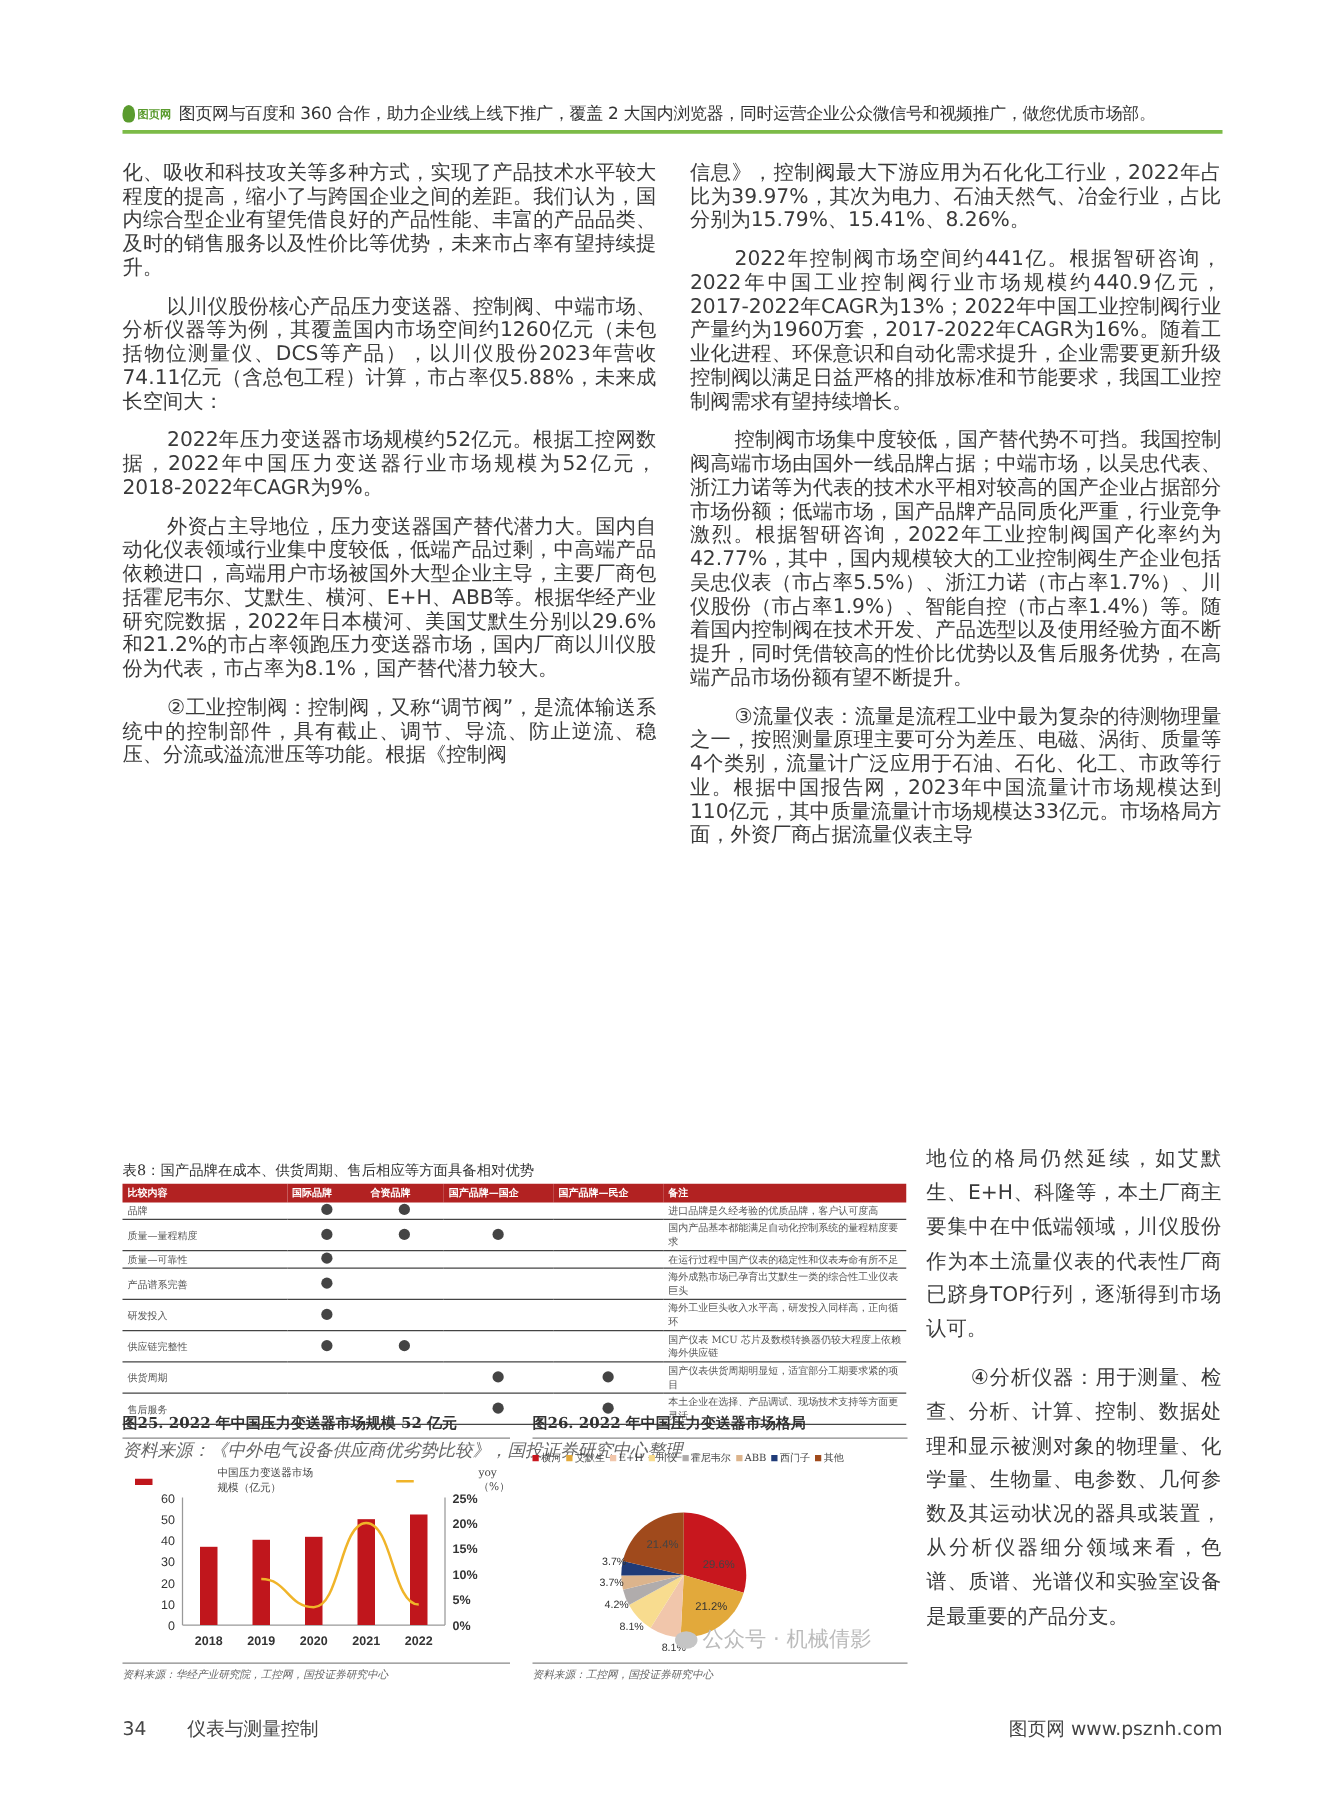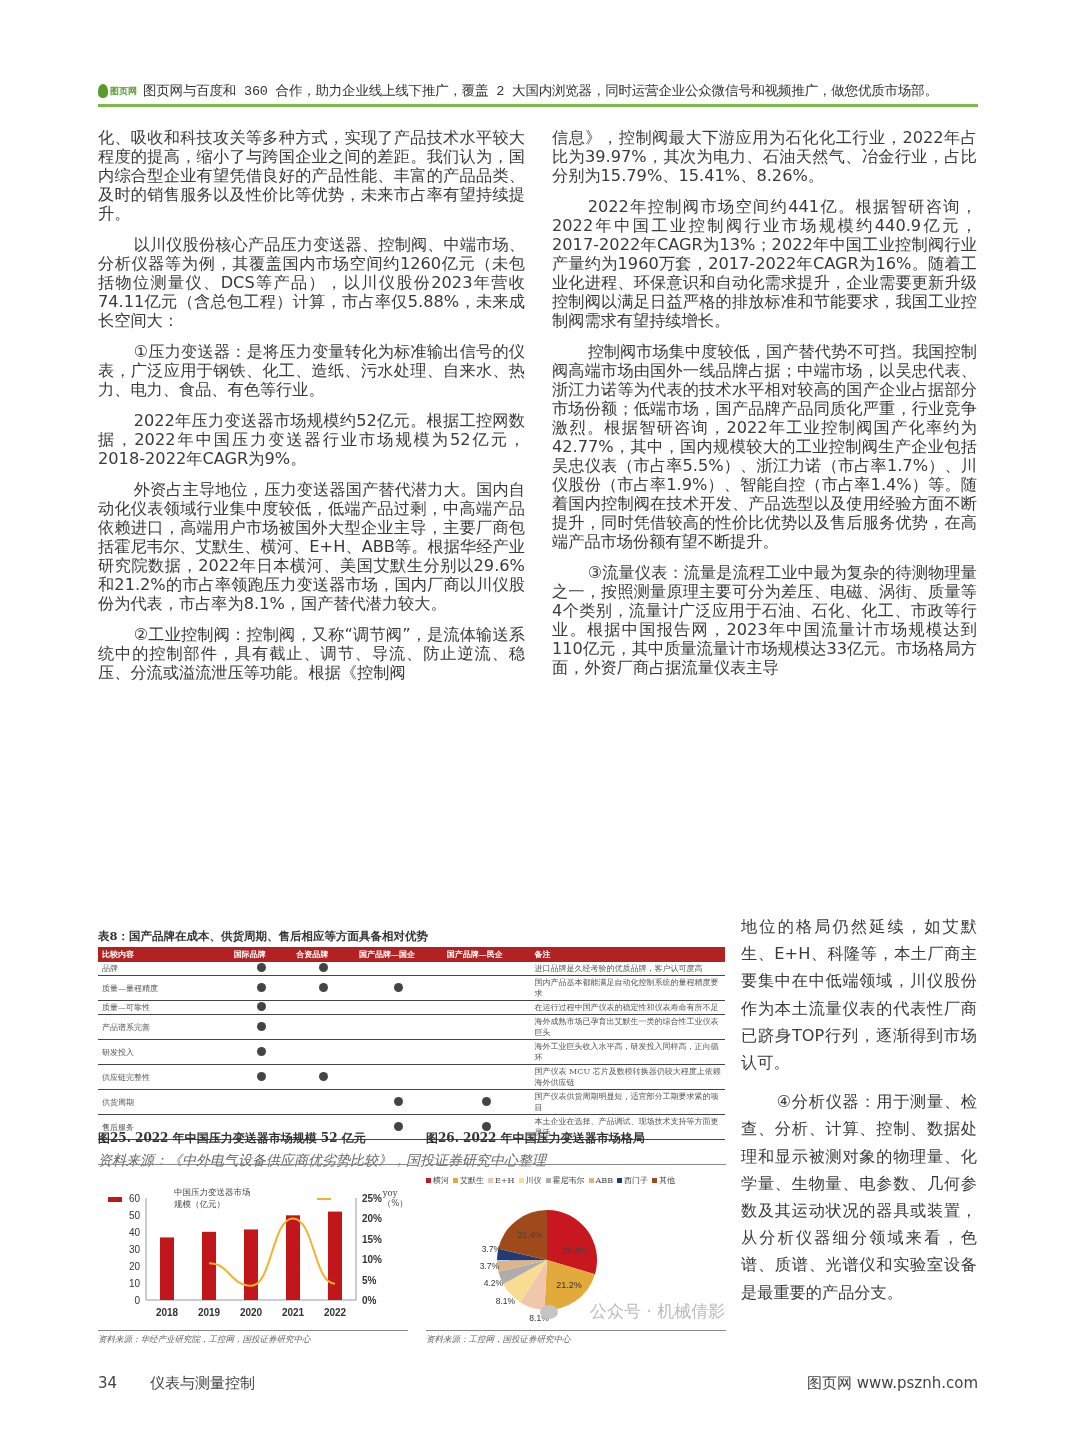--- a/index.html
+++ b/index.html
@@ -1,60 +1,60 @@
 <!DOCTYPE html>
 <html><head>
 <meta charset="utf-8">
 <style>
   * { box-sizing: border-box; margin: 0; padding: 0; }
   html, body { width: 1075px; height: 1449px; background: #ffffff; overflow: hidden; }
   body { position: relative; font-family: "DejaVu Sans", "Liberation Sans", sans-serif; color: #333333; }
 
   
-  .header { position: absolute; left: 98px; top: 76px; width: 880px; height: 30px; display: flex; align-items: center; font-family: Liberation Mono, monospace; }
+  .header { position: absolute; left: 98px; top: 76px; width: 880px; height: 30px; display: flex; align-items: center; }
   .logo { display: flex; align-items: center; margin-right: 6px; }
   .logo-leaf { width: 10px; height: 14px; background: #5a9b2e; border-radius: 50% 50% 40% 40%; margin-right: 2px; }
   .logo-text { font-size: 9px; color: #5a9b2e; font-weight: bold; }
   .header-text { font-size: 13.5px; color: #333; white-space: nowrap; letter-spacing: -0.2px; }
   .header-line { position: absolute; left: 98px; top: 104px; width: 880px; height: 3px; background: #7cbb47; }
 
   
   .col { position: absolute; font-size: 16.2px; line-height: 19px; color: #3a3a3a; text-align: justify; }
   .col-left { left: 98px; top: 128px; width: 427px; }
   .col-right { left: 552px; top: 128px; width: 425px; }
   .col p { margin-bottom: 12px; }
   .col p.indent { text-indent: 2.2em; }
   .narrow { position: absolute; left: 741px; top: 913px; width: 236px; font-size: 16.2px; line-height: 27.2px; color: #3a3a3a; text-align: justify; }
   .narrow p { margin-bottom: 12px; }
   .narrow p.indent { text-indent: 2.2em; }
 
   
   .table-block { position: absolute; left: 98px; top: 929px; width: 627px; }
-  .table-title { font-size: 11.5px; font-weight: bold; color: #333; margin-bottom: 3px; font-family: "DejaVu Serif", serif; }
+  .table-title { font-size: 11.5px; font-weight: normal; color: #333; margin-bottom: 3px; font-family: "DejaVu Serif", serif; }
   table.cmp { width: 100%; border-collapse: collapse; font-size: 8px; font-family: "DejaVu Serif", serif; color: #555; }
   table.cmp th { background: #b22222; color: #fff; font-weight: bold; text-align: left; padding: 2px 4px; height: 14px; font-size: 8px; }
   table.cmp td { border-bottom: 1px solid #444; padding: 1px 4px; height: 13px; vertical-align: middle; }
   table.cmp td.dotcell { text-align: center; }
   .dot { display: inline-block; width: 9px; height: 9px; border-radius: 50%; background: #444; }
   .table-source { font-size: 14px; color: #666; font-style: italic; margin-top: 12px; font-family: "DejaVu Serif", serif; }
 
   
   .fig { position: absolute; top: 1130px; }
   .fig-left { left: 98px; width: 310px; }
   .fig-right { left: 426px; width: 300px; }
-  .fig-title { font-size: 12px; font-weight: bold; color: #333; border-bottom: 1.5px solid #888; padding-bottom: 17px; font-family: "DejaVu Serif", serif; }
+  .fig-title { font-size: 12px; font-weight: bold; color: #333; border-bottom: 1.5px solid #888; padding-bottom: 3px; font-family: "DejaVu Serif", serif; }
   .fig-source { position: absolute; top: 200px; left: 0; width: 100%; font-size: 8.5px; color: #666; font-style: italic; border-top: 1.5px solid #888; padding-top: 3px; font-family: "DejaVu Serif", serif; }
   .legend { display: flex; align-items: center; font-size: 8.5px; color: #444; font-family: "DejaVu Serif", serif; gap: 48px; }
   .leg-bar { width: 22px; height: 5px; background: #c0161c; margin-right: 4px; }
   .leg-line { width: 22px; height: 2px; background: #f0b429; margin: 0 4px 0 14px; }
   .pie-legend { display: flex; flex-wrap: nowrap; font-size: 8px; color: #444; margin-top: 10px; font-family: "DejaVu Serif", serif; white-space: nowrap; }
   .pie-legend span.item { display: flex; align-items: center; margin-right: 4px; }
   .pie-legend .sw { width: 5px; height: 5px; margin-right: 2px; display: inline-block; }
 
-  .watermark { position: absolute; left: 540px; top: 1300px; font-size: 17px; color: #bbbbbb; display: flex; align-items: center; gap: 28px; }
+  .watermark { position: absolute; left: 540px; top: 1300px; font-size: 17px; color: #bbbbbb; display: flex; align-items: center; }
   .wm-icon { width: 18px; height: 14px; border-radius: 50%; background: #c5c5c5; margin-right: 4px; }
 
   
   .footer { position: absolute; top: 1374px; left: 98px; width: 880px; font-size: 15px; color: #444; display: flex; justify-content: space-between; }
   .footer .left span { margin-right: 28px; }
 </style>
 </head>
 <body>
 
 <div class="header">
@@ -62,21 +62,20 @@
     <span class="logo-leaf"></span>
     <span class="logo-text">图页网</span>
   </div>
   <span class="header-text">图页网与百度和 360 合作，助力企业线上线下推广，覆盖 2 大国内浏览器，同时运营企业公众微信号和视频推广，做您优质市场部。</span>
 </div>
 <div class="header-line"></div>
 
 <div class="col col-left">
   <p>化、吸收和科技攻关等多种方式，实现了产品技术水平较大程度的提高，缩小了与跨国企业之间的差距。我们认为，国内综合型企业有望凭借良好的产品性能、丰富的产品品类、及时的销售服务以及性价比等优势，未来市占率有望持续提升。</p>
   <p class="indent">以川仪股份核心产品压力变送器、控制阀、中端市场、分析仪器等为例，其覆盖国内市场空间约1260亿元（未包括物位测量仪、DCS等产品），以川仪股份2023年营收74.11亿元（含总包工程）计算，市占率仅5.88%，未来成长空间大：</p>
-  <p class="indent">①压力变送器：是将压力变量转化为标准输出信号的仪表，广泛应用于钢铁、化工、造纸、污水处理、自来水、热力、电力、食品、有色等行业。</p>
   <p class="indent">2022年压力变送器市场规模约52亿元。根据工控网数据，2022年中国压力变送器行业市场规模为52亿元，2018-2022年CAGR为9%。</p>
   <p class="indent">外资占主导地位，压力变送器国产替代潜力大。国内自动化仪表领域行业集中度较低，低端产品过剩，中高端产品依赖进口，高端用户市场被国外大型企业主导，主要厂商包括霍尼韦尔、艾默生、横河、E+H、ABB等。根据华经产业研究院数据，2022年日本横河、美国艾默生分别以29.6%和21.2%的市占率领跑压力变送器市场，国内厂商以川仪股份为代表，市占率为8.1%，国产替代潜力较大。</p>
   <p class="indent">②工业控制阀：控制阀，又称“调节阀”，是流体输送系统中的控制部件，具有截止、调节、导流、防止逆流、稳压、分流或溢流泄压等功能。根据《控制阀</p>
 </div>
 
 <div class="col col-right">
   <p>信息》，控制阀最大下游应用为石化化工行业，2022年占比为39.97%，其次为电力、石油天然气、冶金行业，占比分别为15.79%、15.41%、8.26%。</p>
   <p class="indent">2022年控制阀市场空间约441亿。根据智研咨询，2022年中国工业控制阀行业市场规模约440.9亿元，2017-2022年CAGR为13%；2022年中国工业控制阀行业产量约为1960万套，2017-2022年CAGR为16%。随着工业化进程、环保意识和自动化需求提升，企业需要更新升级控制阀以满足日益严格的排放标准和节能要求，我国工业控制阀需求有望持续增长。</p>
   <p class="indent">控制阀市场集中度较低，国产替代势不可挡。我国控制阀高端市场由国外一线品牌占据；中端市场，以吴忠代表、浙江力诺等为代表的技术水平相对较高的国产企业占据部分市场份额；低端市场，国产品牌产品同质化严重，行业竞争激烈。根据智研咨询，2022年工业控制阀国产化率约为42.77%，其中，国内规模较大的工业控制阀生产企业包括吴忠仪表（市占率5.5%）、浙江力诺（市占率1.7%）、川仪股份（市占率1.9%）、智能自控（市占率1.4%）等。随着国内控制阀在技术开发、产品选型以及使用经验方面不断提升，同时凭借较高的性价比优势以及售后服务优势，在高端产品市场份额有望不断提升。</p>
   <p class="indent">③流量仪表：流量是流程工业中最为复杂的待测物理量之一，按照测量原理主要可分为差压、电磁、涡街、质量等4个类别，流量计广泛应用于石油、石化、化工、市政等行业。根据中国报告网，2023年中国流量计市场规模达到110亿元，其中质量流量计市场规模达33亿元。市场格局方面，外资厂商占据流量仪表主导</p>

